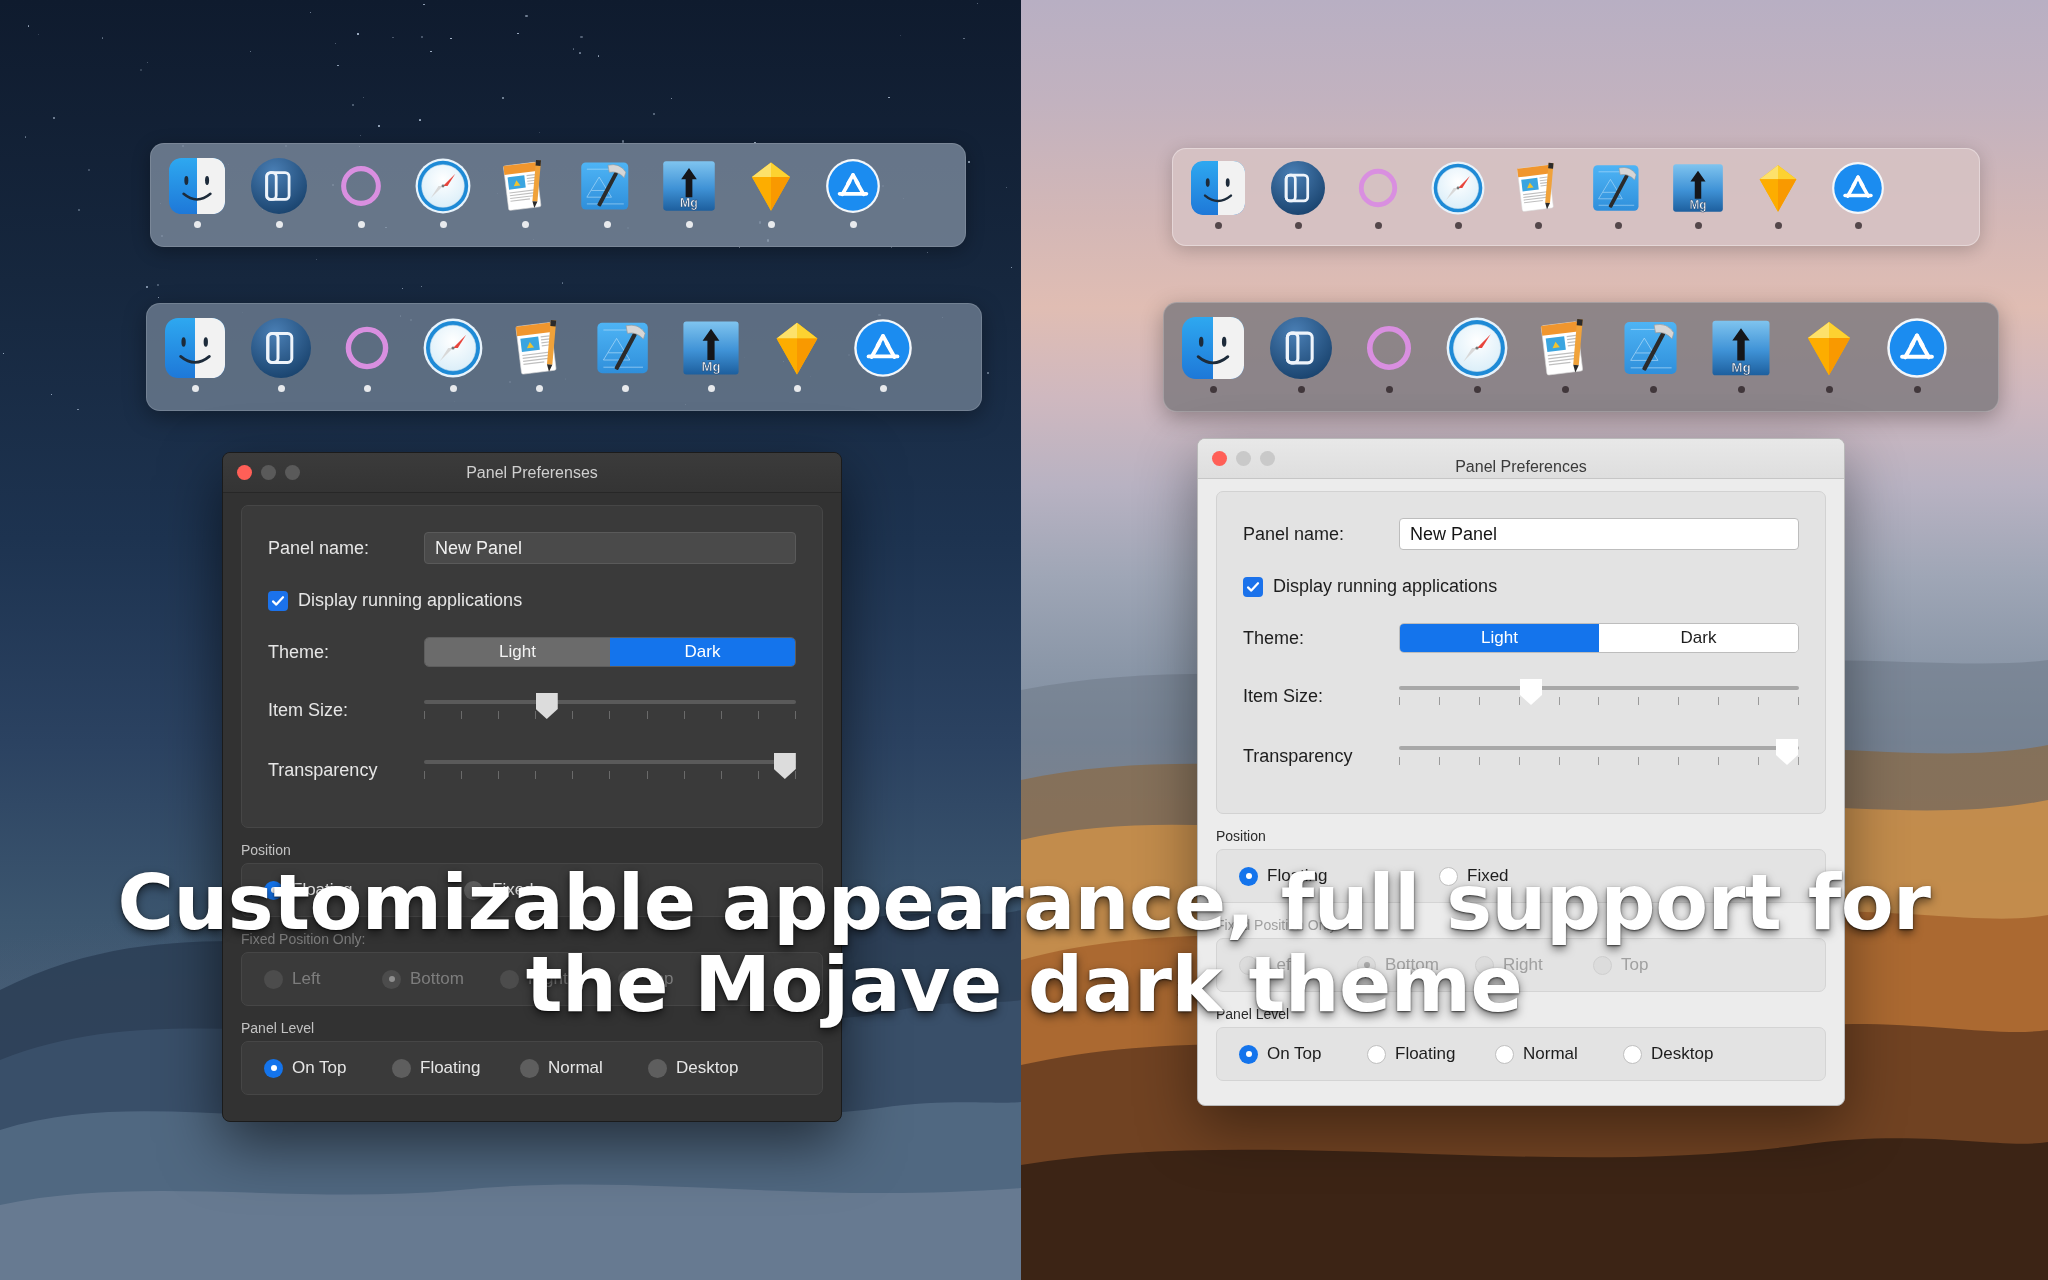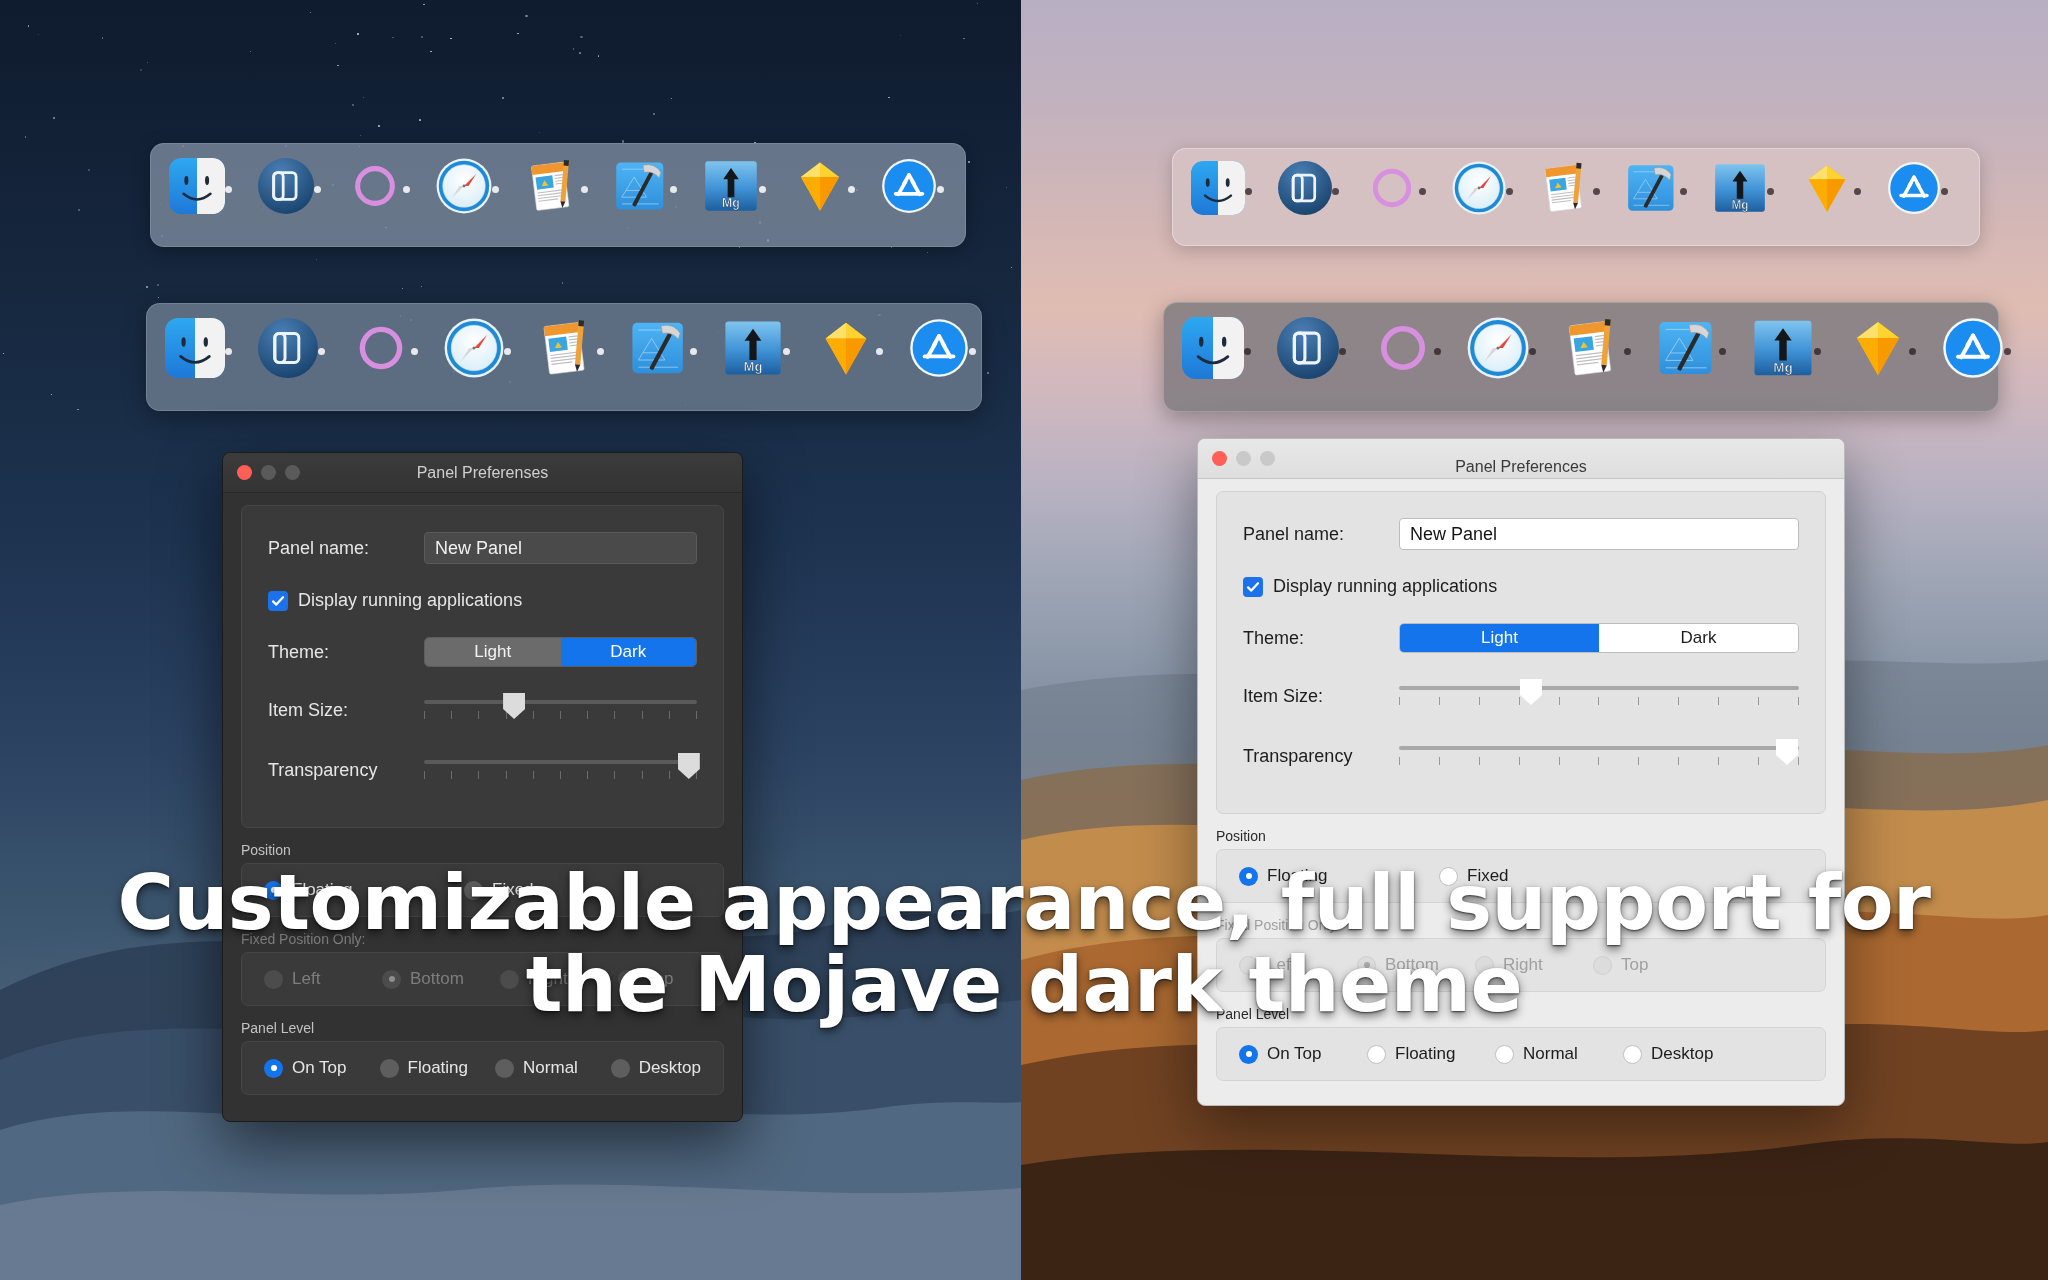--- a/index.html
+++ b/index.html
@@ -61,37 +61,37 @@
     background: rgba(214,195,196,.86);
     border: 1px solid rgba(255,255,255,.35);
     box-shadow: 0 4px 18px rgba(0,0,0,.20);
   }
   .dock-light-b {
     left: 1163px; top: 302px; width: 836px; height: 110px;
     background: rgba(128,124,128,.86);
     border: 1px solid rgba(255,255,255,.22);
     box-shadow: 0 6px 22px rgba(0,0,0,.30);
   }
-  .dock-item { position: relative; display: flex; flex-direction: row; align-items: center; }
+  .dock-item { position: relative; display: flex; flex-direction: column; align-items: center; }
   .icon-box { position: relative; }
   .run-dot {
     width: 7px; height: 7px; border-radius: 50%;
     background: rgba(255,255,255,.85); margin-top: 7px;
   }
   .dock-light-a .run-dot, .dock-light-b .run-dot { background: rgba(40,30,34,.75); }
 
   
   .ico { display: block; border-radius: 11px; }
 
   
   .prefwin {
     position: absolute; border-radius: 8px; overflow: hidden;
   }
   .win-dark {
-    left: 222px; top: 452px; width: 521px; height: 670px;
+    left: 222px; top: 452px; width: 620px; height: 670px;
     background: #323232;
     border: 1px solid #1b1b1b;
     box-shadow: 0 22px 60px rgba(0,0,0,.55);
     color: #e6e6e6;
   }
   .win-light {
     left: 1197px; top: 438px; width: 648px; height: 668px;
     background: #ececec;
     border: 1px solid #b9b9b9;
     box-shadow: 0 22px 60px rgba(0,0,0,.42);

